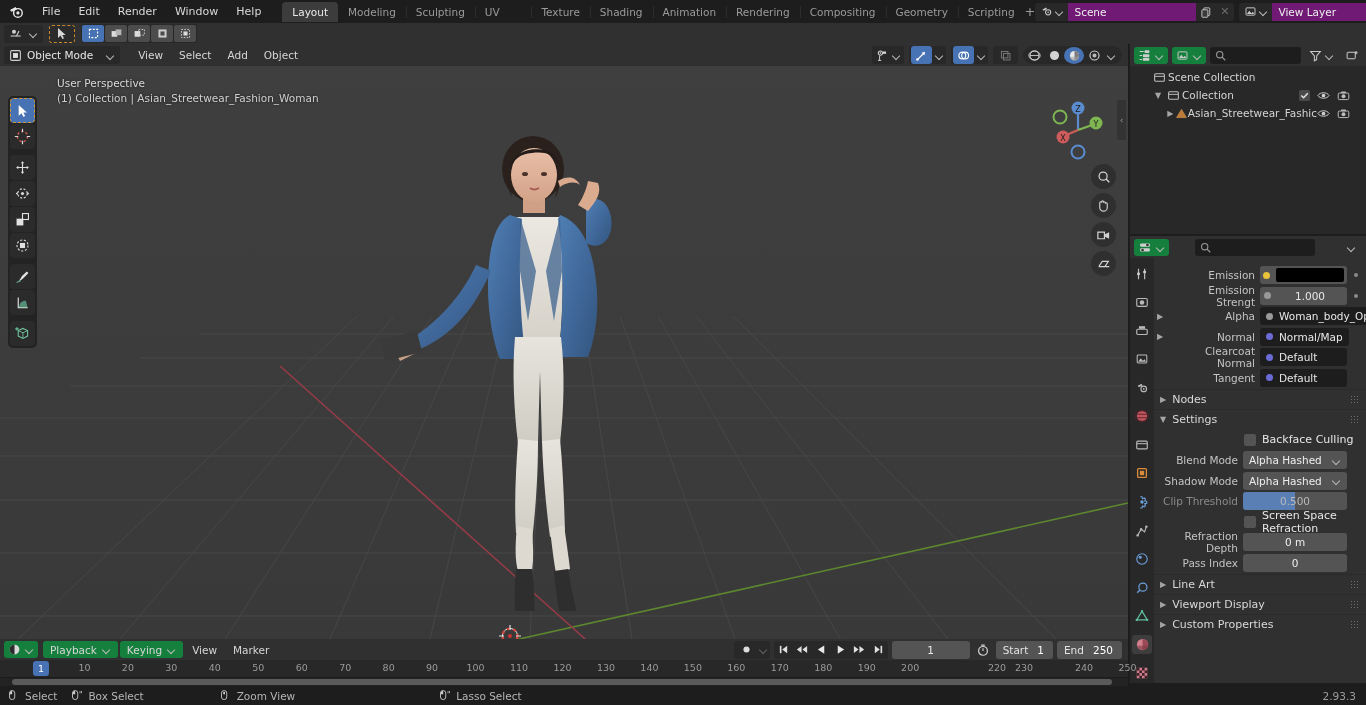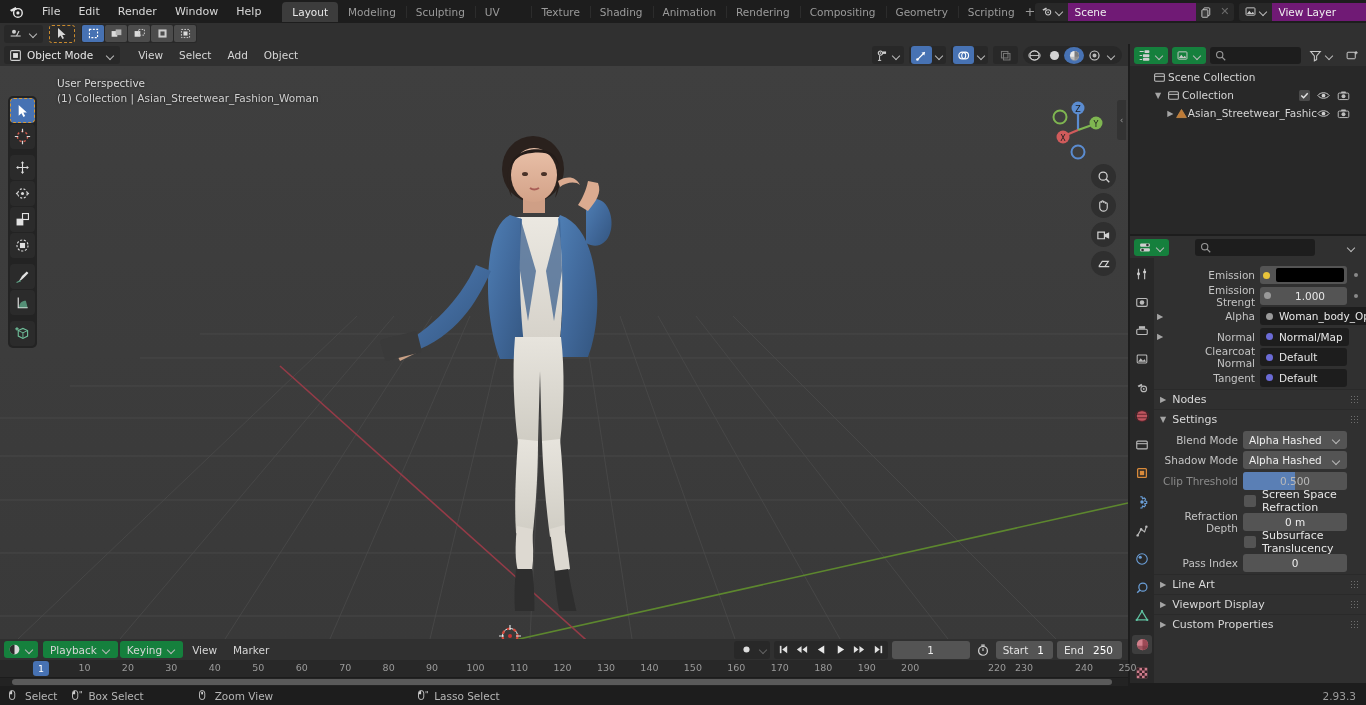--- a/index.html
+++ b/index.html
@@ -939,20 +939,25 @@
           <div class="sectionrow">
             <span style="font-size:8px;color:#a5a5a5;">▶</span>
             <span>Nodes</span>
             <span class="grip"></span>
           </div>
           <div class="sectionrow">
             <span style="font-size:8px;color:#a5a5a5;">▼</span>
             <span>Settings</span>
             <span class="grip"></span>
           </div>
+          <div class="checkrow">
+            <span class="sp"></span>
+            <span class="cbox"></span>
+            <span>Backface Culling</span>
+          </div>
           <div class="prow">
             <span class="plabel">Blend Mode</span>
             <span class="dropsel">
               <span>Alpha Hashed</span>
               <span class="chev"></span>
             </span>
             <span class="endcap"></span>
           </div>
           <div class="prow">
             <span class="plabel">Shadow Mode</span>
@@ -972,25 +977,20 @@
           </div>
           <div class="checkrow">
             <span class="sp"></span>
             <span class="cbox"></span>
             <span>Screen Space Refraction</span>
           </div>
           <div class="prow">
             <span class="plabel">Refraction Depth</span>
             <span class="numfield">0 m</span>
             <span class="endcap"></span>
-          </div>
-          <div class="checkrow">
-            <span class="sp"></span>
-            <span class="cbox"></span>
-            <span>Subsurface Translucency</span>
           </div>
           <div class="prow">
             <span class="plabel">Pass Index</span>
             <span class="numfield">0</span>
             <span class="endcap"></span>
           </div>
           <div class="sectionrow">
             <span style="font-size:8px;color:#a5a5a5;">▶</span>
             <span>Line Art</span>
             <span class="grip"></span>
@@ -1129,21 +1129,21 @@
 
   <div class="status">
     <div id="statusitems" style="display:flex;align-items:center;gap:0;">
         <span class="statgroup" style="margin-right: 14px;">
           <svg width="12" height="15" viewBox="0 0 16 16">
             <rect x="2" y="1.4" width="7" height="12" rx="3.4" fill="none" stroke="#c9c9c9" stroke-width="1.2"></rect>
             <path d="M2.2 5.2 a3.3 4 0 0 1 3.3 -3.6 v4.6 h-3.3 z" fill="#cfcfcf"></path>
           </svg>
           <span>Select</span>
         </span>
-        <span class="statgroup" style="margin-right: 54px;">
+        <span class="statgroup" style="margin-right: 76px;">
           <svg width="12" height="15" viewBox="0 0 16 16">
             <rect x="2" y="1.4" width="7" height="12" rx="3.4" fill="none" stroke="#c9c9c9" stroke-width="1.2"></rect>
             <path d="M2.2 5.2 a3.3 4 0 0 1 3.3 -3.6 v4.6 h-3.3 z" fill="#cfcfcf"></path>
             <path d="M12 2 v3 M14 2 v3" stroke="#c9c9c9" stroke-width="1"></path>
           </svg>
           <span>Box Select</span>
         </span>
         <span class="statgroup" style="margin-right: 144px;">
           <svg width="12" height="15" viewBox="0 0 16 16">
             <rect x="2" y="1.4" width="7" height="12" rx="3.4" fill="none" stroke="#c9c9c9" stroke-width="1.2"></rect>

